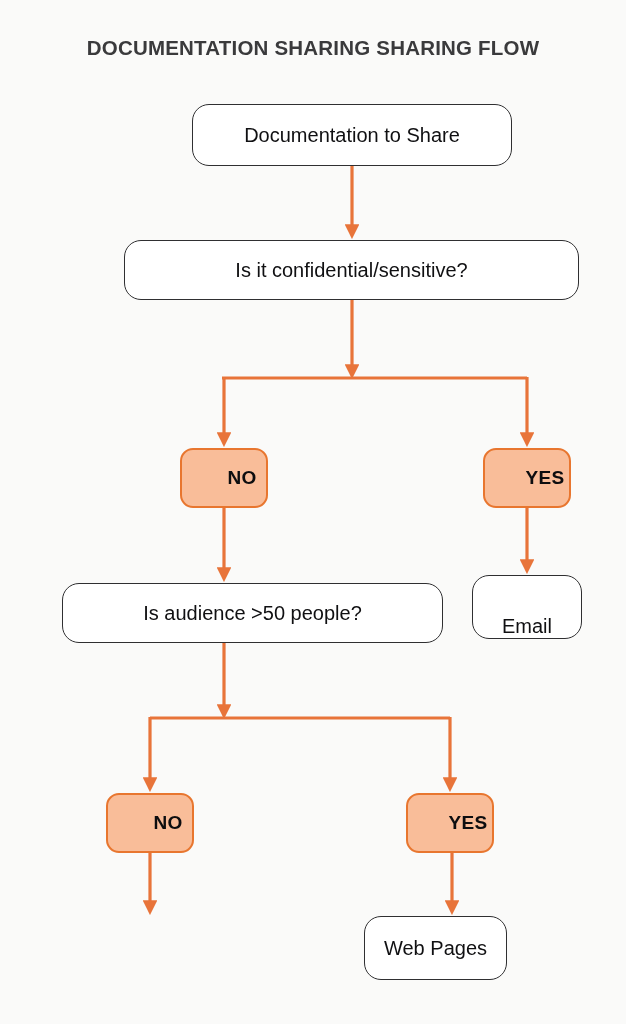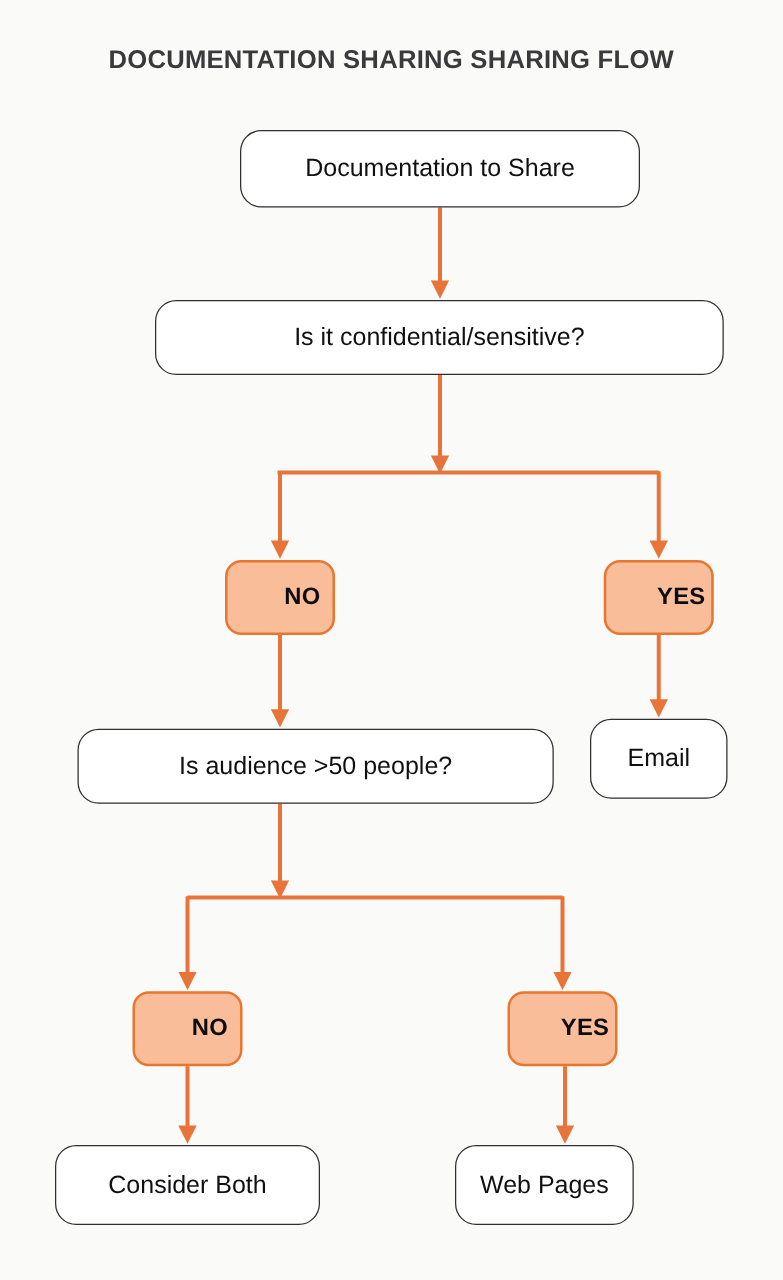--- a/index.html
+++ b/index.html
@@ -129,33 +129,30 @@
   </div>
 
   <div class="node decision" style="left:483px; top:448px; width:88px; height:60px;">
     <span>YES</span>
   </div>
 
   <div class="node plain" style="left:62px; top:583px; width:381px; height:60px;">
     <span>Is audience &gt;50 people?</span>
   </div>
 
-  <div class="node plain" style="left:472px; top:575px; width:110px; height:64px;">
+  <div class="node plain" style="left:472px; top:575px; width:110px; height:64px;align-items:flex-end;">
     <span>Email</span>
   </div>
 
   <div class="node decision" style="left:106px; top:793px; width:88px; height:60px;">
     <span>NO</span>
   </div>
 
   <div class="node decision" style="left:406px; top:793px; width:88px; height:60px;">
     <span>YES</span>
   </div>
 
-  <div class="node plain" style="left:44px; top:916px; width:212px; height:64px;">
-    <span>Consider Both</span>
-  </div>
 
   <div class="node plain" style="left:364px; top:916px; width:143px; height:64px;">
     <span>Web Pages</span>
   </div>
 
 </div>
 
 </body></html>

